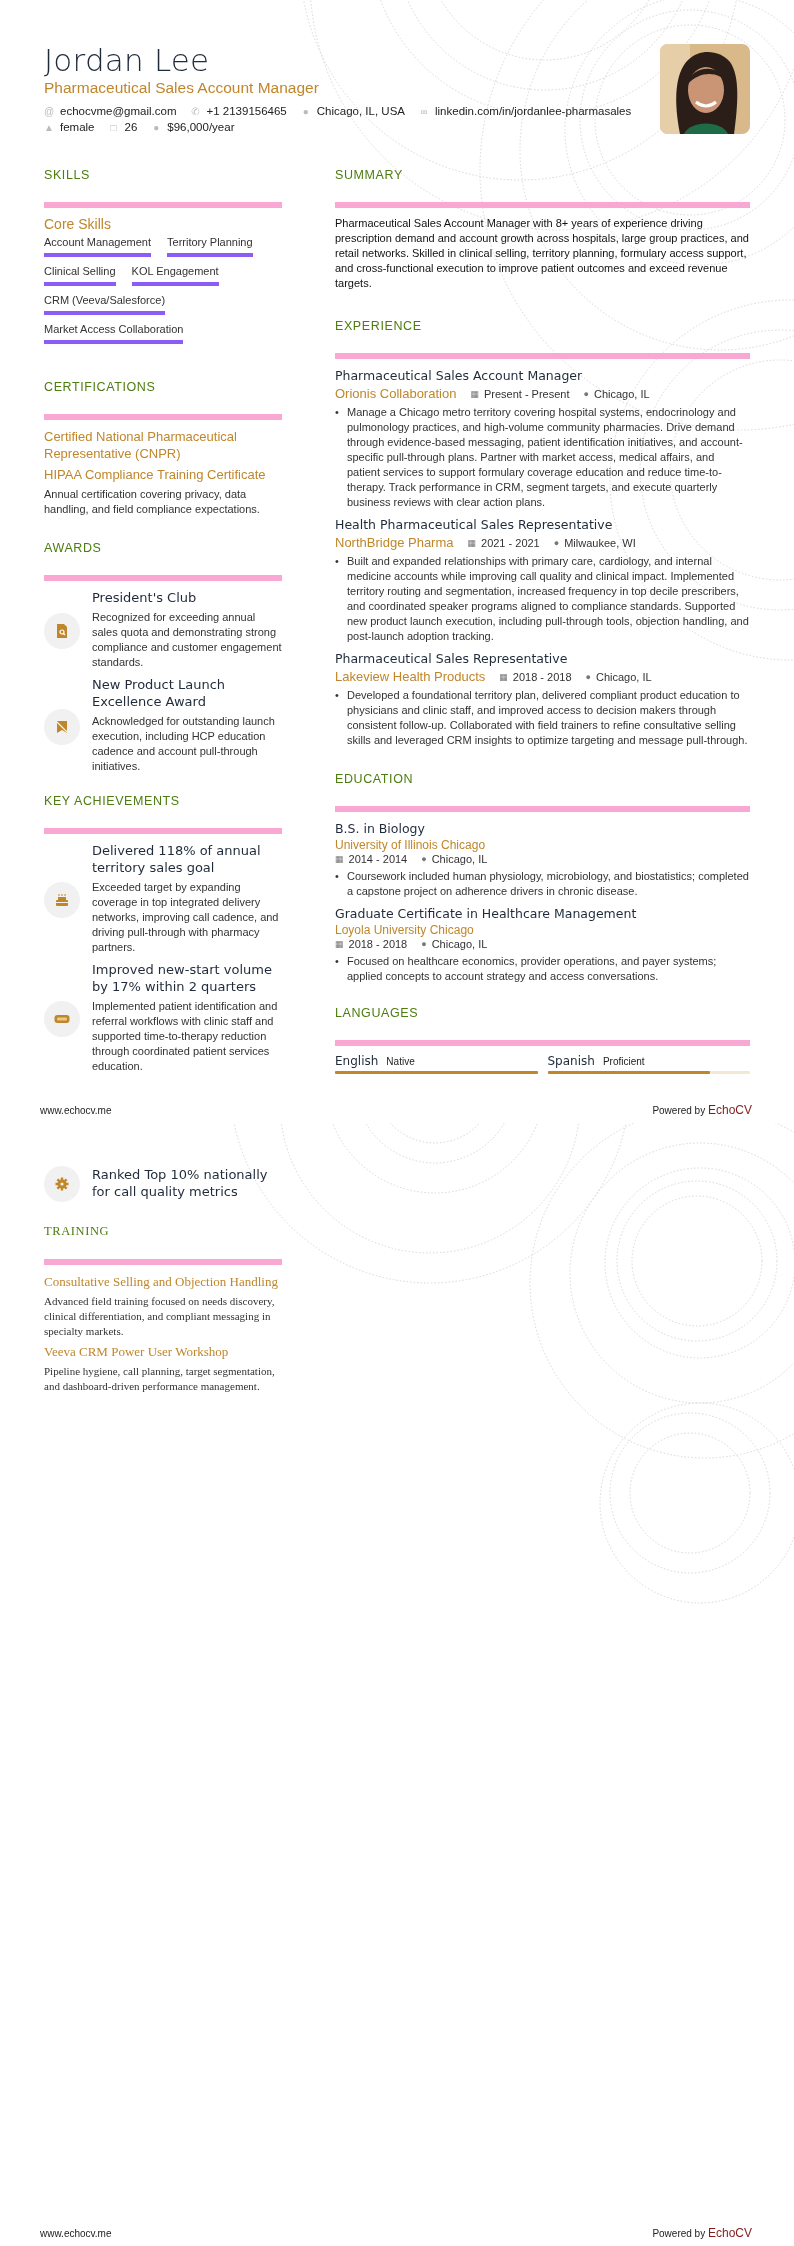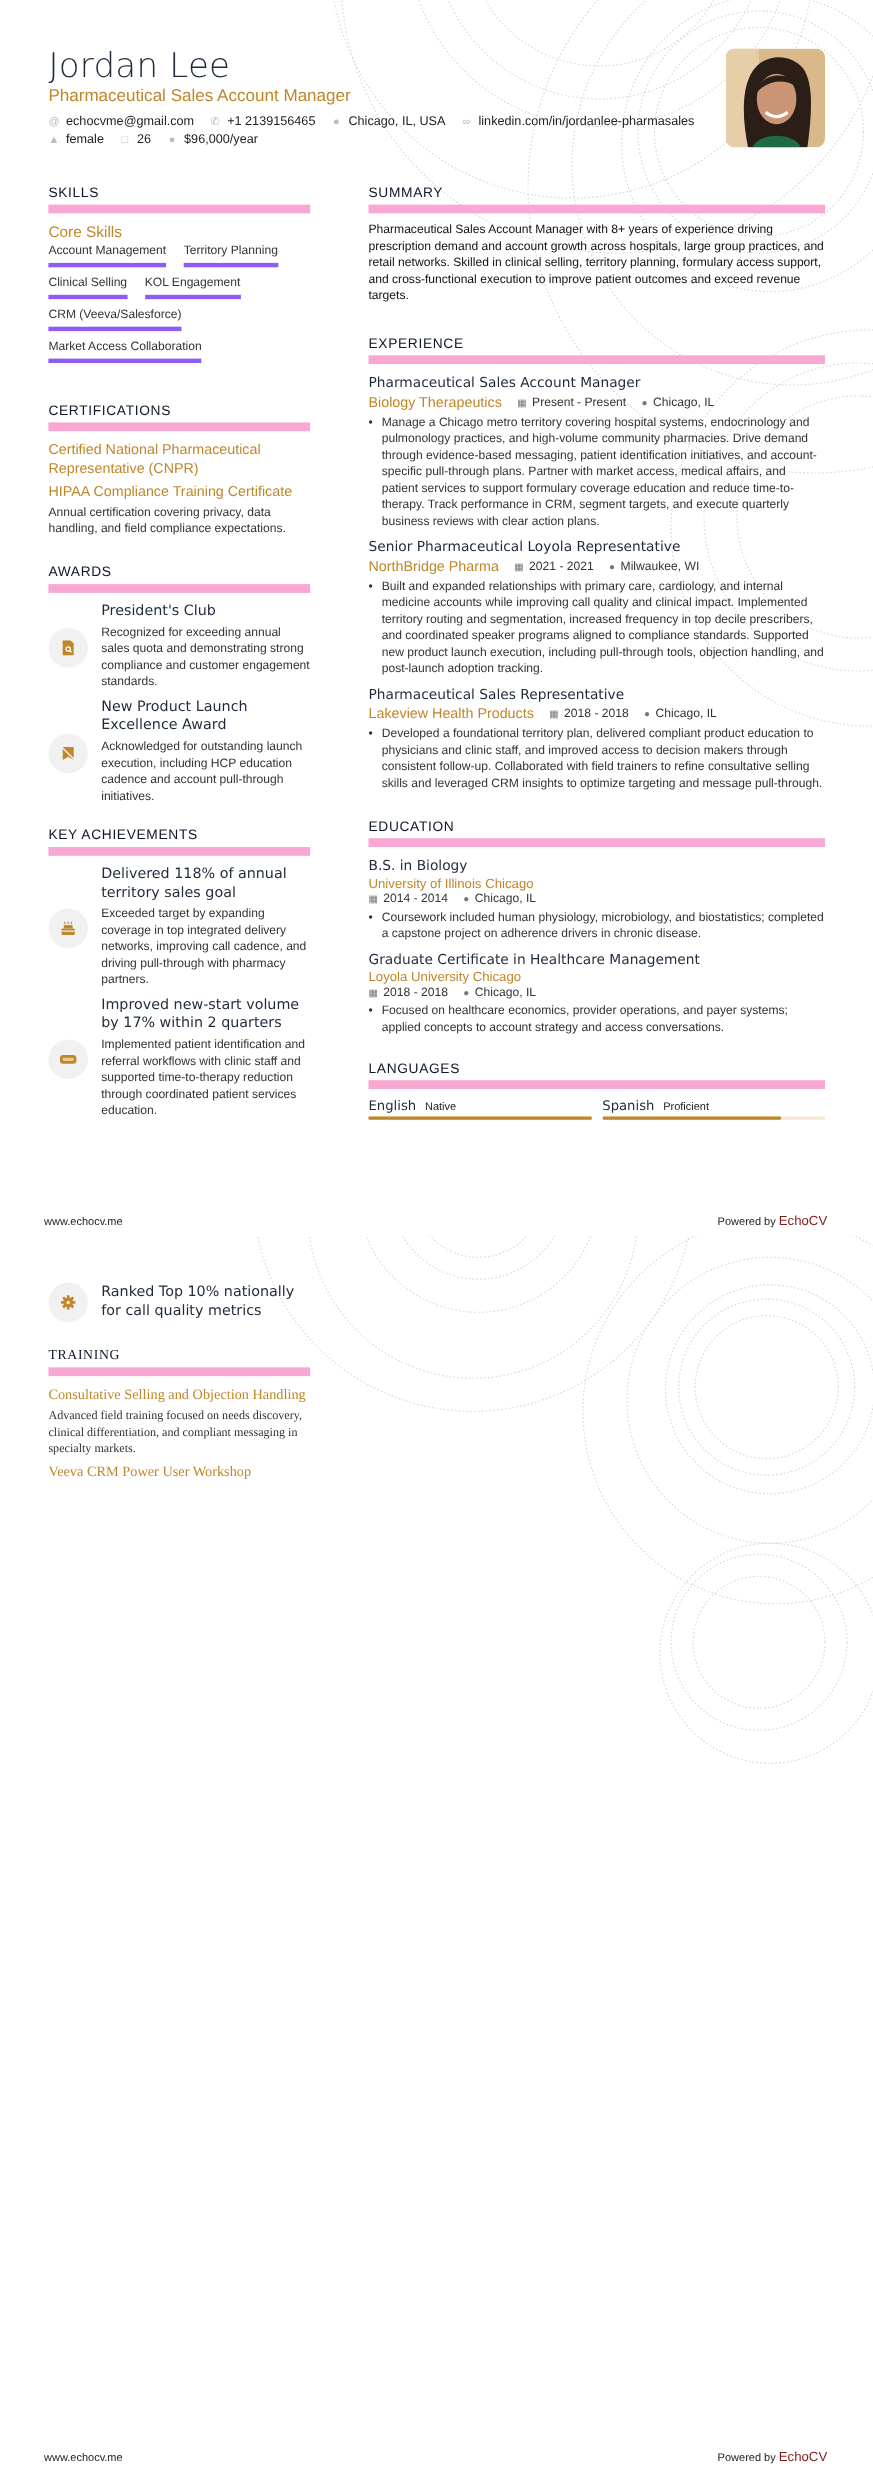--- a/index.html
+++ b/index.html
@@ -12,21 +12,21 @@
   .header { position: absolute; left: 44px; top: 42px; width: 600px; }
   .name { font-family: "DejaVu Sans", sans-serif; font-weight: 300; font-size: 31px; color: #1f2a3a; letter-spacing: 0.2px; line-height: 36px; }
   .headline { font-size: 15.5px; color: #c0862a; margin-top: 1px; }
   .contact-row { display: flex; align-items: center; font-size: 11.5px; color: #222; margin-top: 8px; gap: 14px; }
   .contact-row + .contact-row { margin-top: 4px; }
   .ci { display: flex; align-items: center; gap: 6px; }
   .ci .ico { color: #bbb; font-size: 10px; width: 10px; text-align: center; }
   .photo { position: absolute; left: 660px; top: 44px; width: 90px; height: 90px; border-radius: 8px; overflow: hidden; }
   .left { position: absolute; left: 44px; width: 238px; }
   .right { position: absolute; left: 335px; width: 415px; }
-  .sec-title { font-size: 12.5px; color: #0f172a; letter-spacing: 0.6px; padding-bottom: 4px; border-bottom: 8px solid #f9a8d4; margin-bottom: 8px; text-transform: uppercase; }
+  .sec-title { font-size: 12.5px; color: #4d7c0f; letter-spacing: 0.6px; padding-bottom: 20px; border-bottom: 6px solid #f9a8d4; margin-bottom: 8px; text-transform: uppercase; }
   .core { font-size: 14px; color: #c0862a; margin-bottom: 4px; }
   .skills { display: flex; flex-wrap: wrap; column-gap: 16px; }
   .skill { font-size: 11px; color: #333; padding-bottom: 5px; border-bottom: 4px solid #8b5cf6; margin-bottom: 8px; }
   .cert-title { font-size: 13px; color: #c0862a; line-height: 17px; margin-top: 4px; }
   .cert-desc { font-size: 11px; color: #333; line-height: 15px; margin-top: 4px; margin-bottom: 4px; }
   .aw { display: flex; gap: 12px; margin-bottom: 6px; align-items: center; }
   .aw-icon { width: 36px; height: 36px; border-radius: 50%; background: #f1f1f1; flex: 0 0 36px; display: flex; align-items: center; justify-content: center; margin-top: 3px; }
   .aw-body { flex: 1; }
   .aw-title { font-family: "DejaVu Sans", sans-serif; font-size: 13px; color: #1f2a3a; line-height: 17px; }
   .aw-desc { font-size: 11px; color: #333; line-height: 15px; margin-top: 4px; }
@@ -207,38 +207,38 @@
       <div class="sec-title">SUMMARY</div>
       <div class="summary">Pharmaceutical Sales Account Manager with 8+ years of experience driving prescription demand and account growth across hospitals, large group practices, and retail networks. Skilled in clinical selling, territory planning, formulary access support, and cross-functional execution to improve patient outcomes and exceed revenue targets.</div>
     </div>
 
     <div style="margin-top:28px;">
       <div class="sec-title">EXPERIENCE</div>
 
       <div class="job">
         <div class="job-title">Pharmaceutical Sales Account Manager</div>
         <div class="job-meta">
-          <span class="job-co">Biology Therapeutics</span>
+          <span class="job-co">Orionis Collaboration</span>
           <span class="meta">
               <span class="ico">▦</span>
               <span>Present - Present</span>
             </span>
           <span class="meta">
               <span class="ico">●</span>
               <span>Chicago, IL</span>
             </span>
         </div>
         <div class="bullet">
             <span class="dot">•</span>
             <span>Manage a Chicago metro territory covering hospital systems, endocrinology and pulmonology practices, and high-volume community pharmacies. Drive demand through evidence-based messaging, patient identification initiatives, and account-specific pull-through plans. Partner with market access, medical affairs, and patient services to support formulary coverage education and reduce time-to-therapy. Track performance in CRM, segment targets, and execute quarterly business reviews with clear action plans.</span>
           </div>
       </div>
 
       <div class="job">
-        <div class="job-title">Senior Pharmaceutical Loyola Representative</div>
+        <div class="job-title">Health Pharmaceutical Sales Representative</div>
         <div class="job-meta">
           <span class="job-co">NorthBridge Pharma</span>
           <span class="meta">
               <span class="ico">▦</span>
               <span>2021 - 2021</span>
             </span>
           <span class="meta">
               <span class="ico">●</span>
               <span>Milwaukee, WI</span>
             </span>
@@ -373,20 +373,21 @@
       <div class="aw-body">
         <div class="aw-title">Ranked Top 10% nationally for call quality metrics</div>
       </div>
     </div>
 
     <div style="margin-top:22px;font-family:Liberation Serif, serif;">
       <div class="sec-title">TRAINING</div>
       <div class="cert-title">Consultative Selling and Objection Handling</div>
       <div class="cert-desc">Advanced field training focused on needs discovery, clinical differentiation, and compliant messaging in specialty markets.</div>
       <div class="cert-title">Veeva CRM Power User Workshop</div>
+      <div class="cert-desc">Pipeline hygiene, call planning, target segmentation, and dashboard-driven performance management.</div>
     </div>
   </div>
 
   <div class="footer" style="top:1103px;">
     <span>www.echocv.me</span>
     <span><span>Powered by</span> <span class="brand">EchoCV</span></span>
   </div>
 </div>
 
 </body></html>

